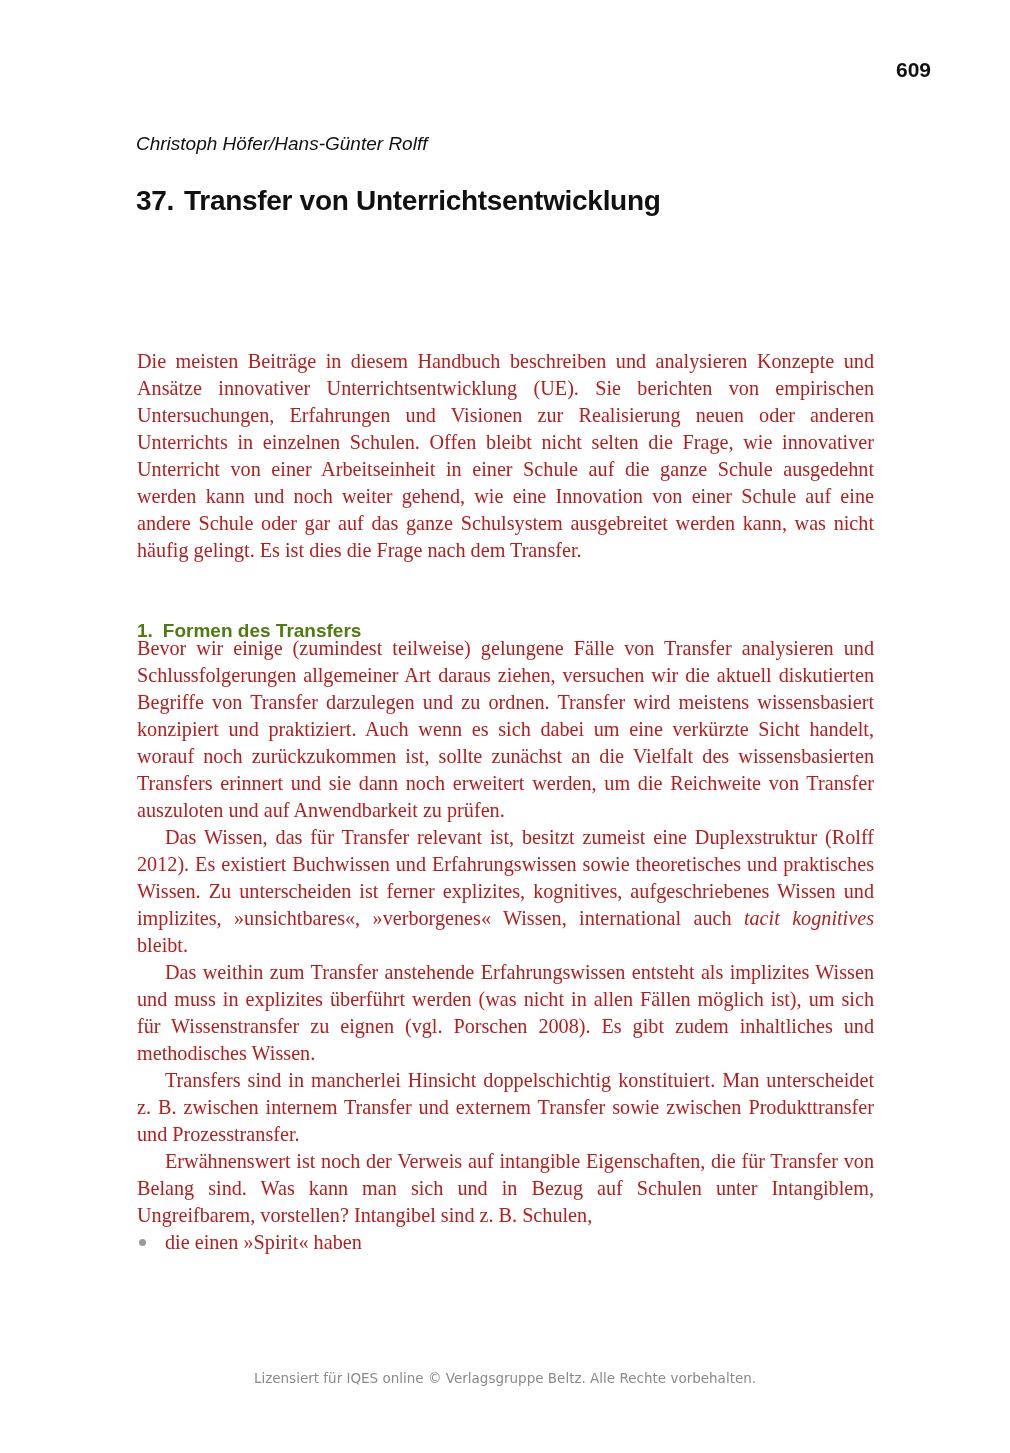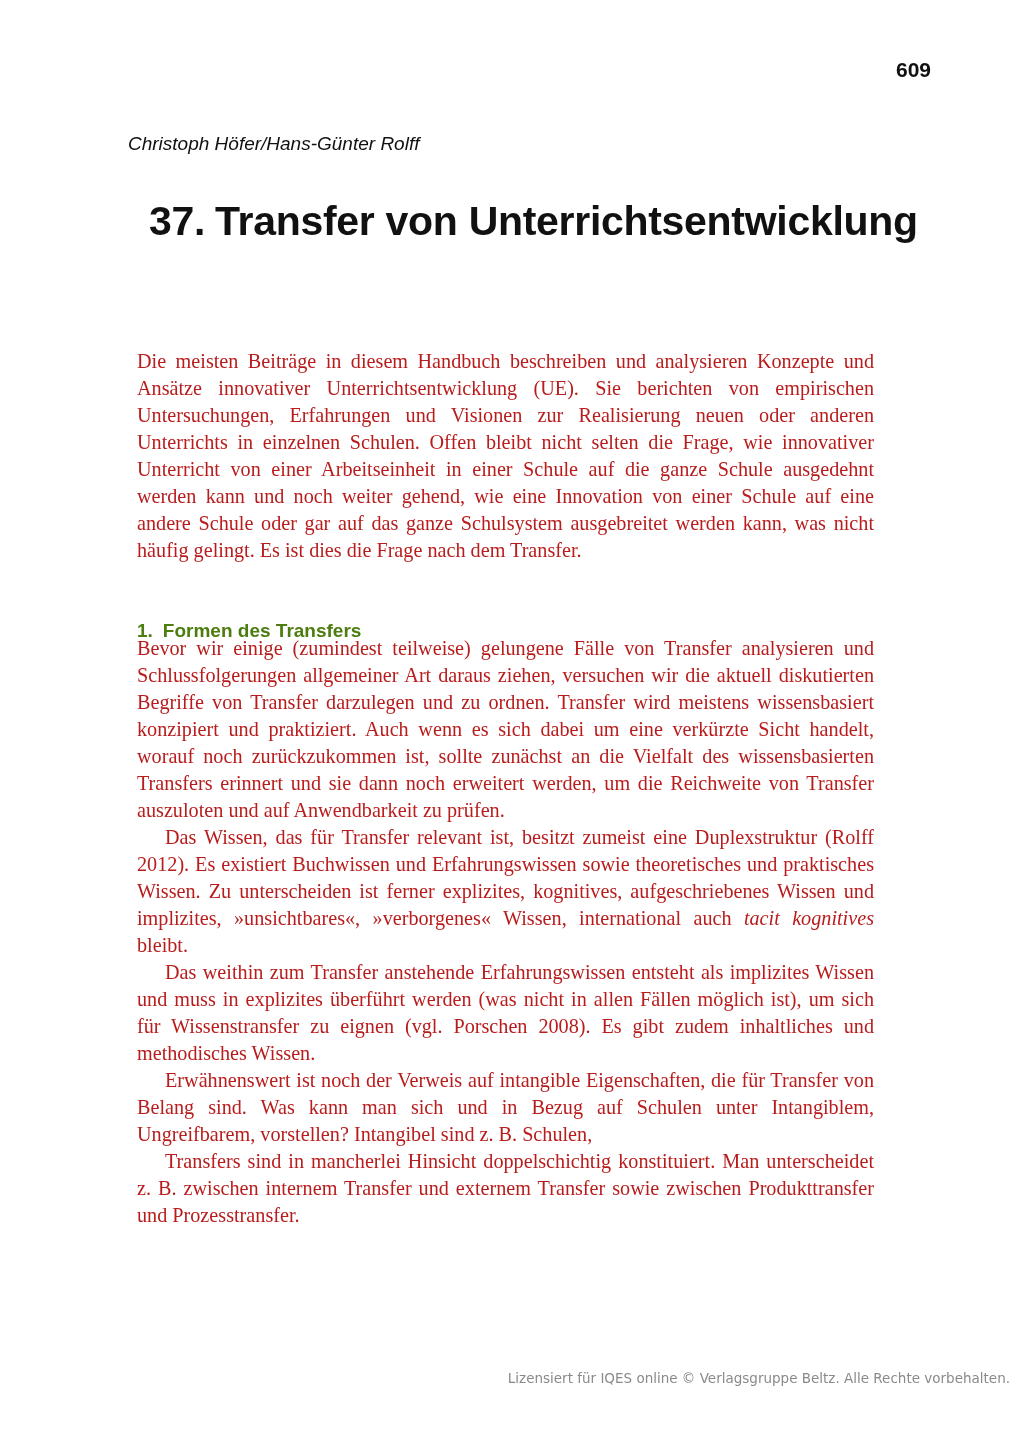--- a/index.html
+++ b/index.html
@@ -2,26 +2,26 @@
 <html><head>
   <meta charset="utf-8">
   <style>
     html, body { margin: 0; padding: 0; background: #ffffff; }
     body { width: 1010px; height: 1453px; position: relative; overflow: hidden; color: #1a1a1a; }
     .page-number {
       position: absolute; top: 58px; right: 79px;
       font-family: "Liberation Sans", sans-serif; font-weight: bold; font-size: 21px; color: #111;
     }
     .authors {
-      position: absolute; left: 128px; top: 133px;
+      position: absolute; left: 136px; top: 133px;
       font-family: "Liberation Sans", sans-serif; font-style: italic; font-size: 19px; color: #111;
     }
     .chapter-title {
-      position: absolute; left: 136px; top: 185px; margin: 13px;
-      font-family: "Liberation Sans", sans-serif; font-weight: bold; font-size: 41px; color: #111;
+      position: absolute; left: 136px; top: 185px; margin: 0;
+      font-family: "Liberation Sans", sans-serif; font-weight: bold; font-size: 28px; color: #111;
       letter-spacing: -0.3px;
     }
     .chapter-title .num { margin-right: 10px; }
     .text-block {
       position: absolute; left: 137px; width: 737px;
       font-family: "Liberation Serif", serif; font-size: 20.2px; line-height: 27px;
       text-align: justify; hyphens: manual; color: #b91c1c;
     }
     .text-block p { margin: 0; }
     .text-block p.indent { text-indent: 28px; }
@@ -32,21 +32,21 @@
     }
     .section-heading .num { margin-right: 10px; }
     .section-body { top: 635px; }
     .bullet-list { list-style: none; margin: 0; padding: 0; }
     .bullet-list li { position: relative; padding-left: 28px; text-align: left; }
     .bullet-dot {
       position: absolute; left: 2px; top: 10px; width: 7px; height: 7px;
       border-radius: 50%; background: #9a9a9a;
     }
     .footer-notice {
-      position: absolute; left: 0; right: 0; top: 1370px; text-align: right;
+      position: absolute; left: 0; right: 0; top: 1370px; text-align: center;
       font-family: "DejaVu Sans", sans-serif; font-size: 13.5px; color: #8a8a8a;
     }
   </style>
 </head>
 <body>
 
 <div class="page-number">609</div>
 
 <div class="authors">Christoph Höfer/Hans-Günter Rolff</div>
 
@@ -61,17 +61,23 @@
 <h2 class="section-heading">
   <span class="num">1.</span><span>Formen des Transfers</span>
 </h2>
 
 <div class="text-block section-body">
   <p>Bevor wir einige (zumindest teilweise) gelungene Fälle von Transfer analysieren und Schlussfolgerungen allgemeiner Art daraus ziehen, versuchen wir die aktuell disku­tierten Begriffe von Transfer darzulegen und zu ordnen. Transfer wird meistens wis­sensbasiert konzipiert und praktiziert. Auch wenn es sich dabei um eine verkürzte Sicht handelt, worauf noch zurückzukommen ist, sollte zunächst an die Vielfalt des wissensbasierten Transfers erinnert und sie dann noch erweitert werden, um die Reichweite von Transfer auszuloten und auf Anwendbarkeit zu prüfen.</p>
   <p class="indent">
     <span>Das Wissen, das für Transfer relevant ist, besitzt zumeist eine Duplexstruktur (Rolff 2012). Es existiert Buchwissen und Erfahrungswissen sowie theoretisches und praktisches Wissen. Zu unterscheiden ist ferner explizites, kognitives, aufgeschriebe­nes Wissen und implizites, »unsichtbares«, »verborgenes« Wissen, international auch </span><em>tacit kognitives</em><span> bleibt.</span>
   </p>
   <p class="indent">Das weithin zum Transfer anstehende Erfahrungswissen entsteht als implizites Wissen und muss in explizites überführt werden (was nicht in allen Fällen möglich ist), um sich für Wissenstransfer zu eignen (vgl. Porschen 2008). Es gibt zudem inhalt­liches und methodisches Wissen.</p>
+  <p class="indent">Transfers sind in mancherlei Hinsicht doppelschichtig konstituiert. Man unter­scheidet z. B. zwischen internem Transfer und externem Transfer sowie zwischen Pro­dukttransfer und Prozesstransfer.</p>
   <p class="indent">Erwähnenswert ist noch der Verweis auf intangible Eigenschaften, die für Transfer von Belang sind. Was kann man sich und in Bezug auf Schulen unter Intangiblem, Ungreifbarem, vorstellen? Intangibel sind z. B. Schulen,</p>
-  <p class="indent">Transfers sind in mancherlei Hinsicht doppelschichtig konstituiert. Man unter­scheidet z. B. zwischen internem Transfer und externem Transfer sowie zwischen Pro­dukttransfer und Prozesstransfer.</p>
+  <ul class="bullet-list">
+    <li>
+      <span class="bullet-dot"></span>
+      <span>die einen »Spirit« haben</span>
+    </li>
+  </ul>
 </div>
 
 <div class="footer-notice">Lizensiert für IQES online © Verlagsgruppe Beltz. Alle Rechte vorbehalten.</div>
 
 </body></html>

